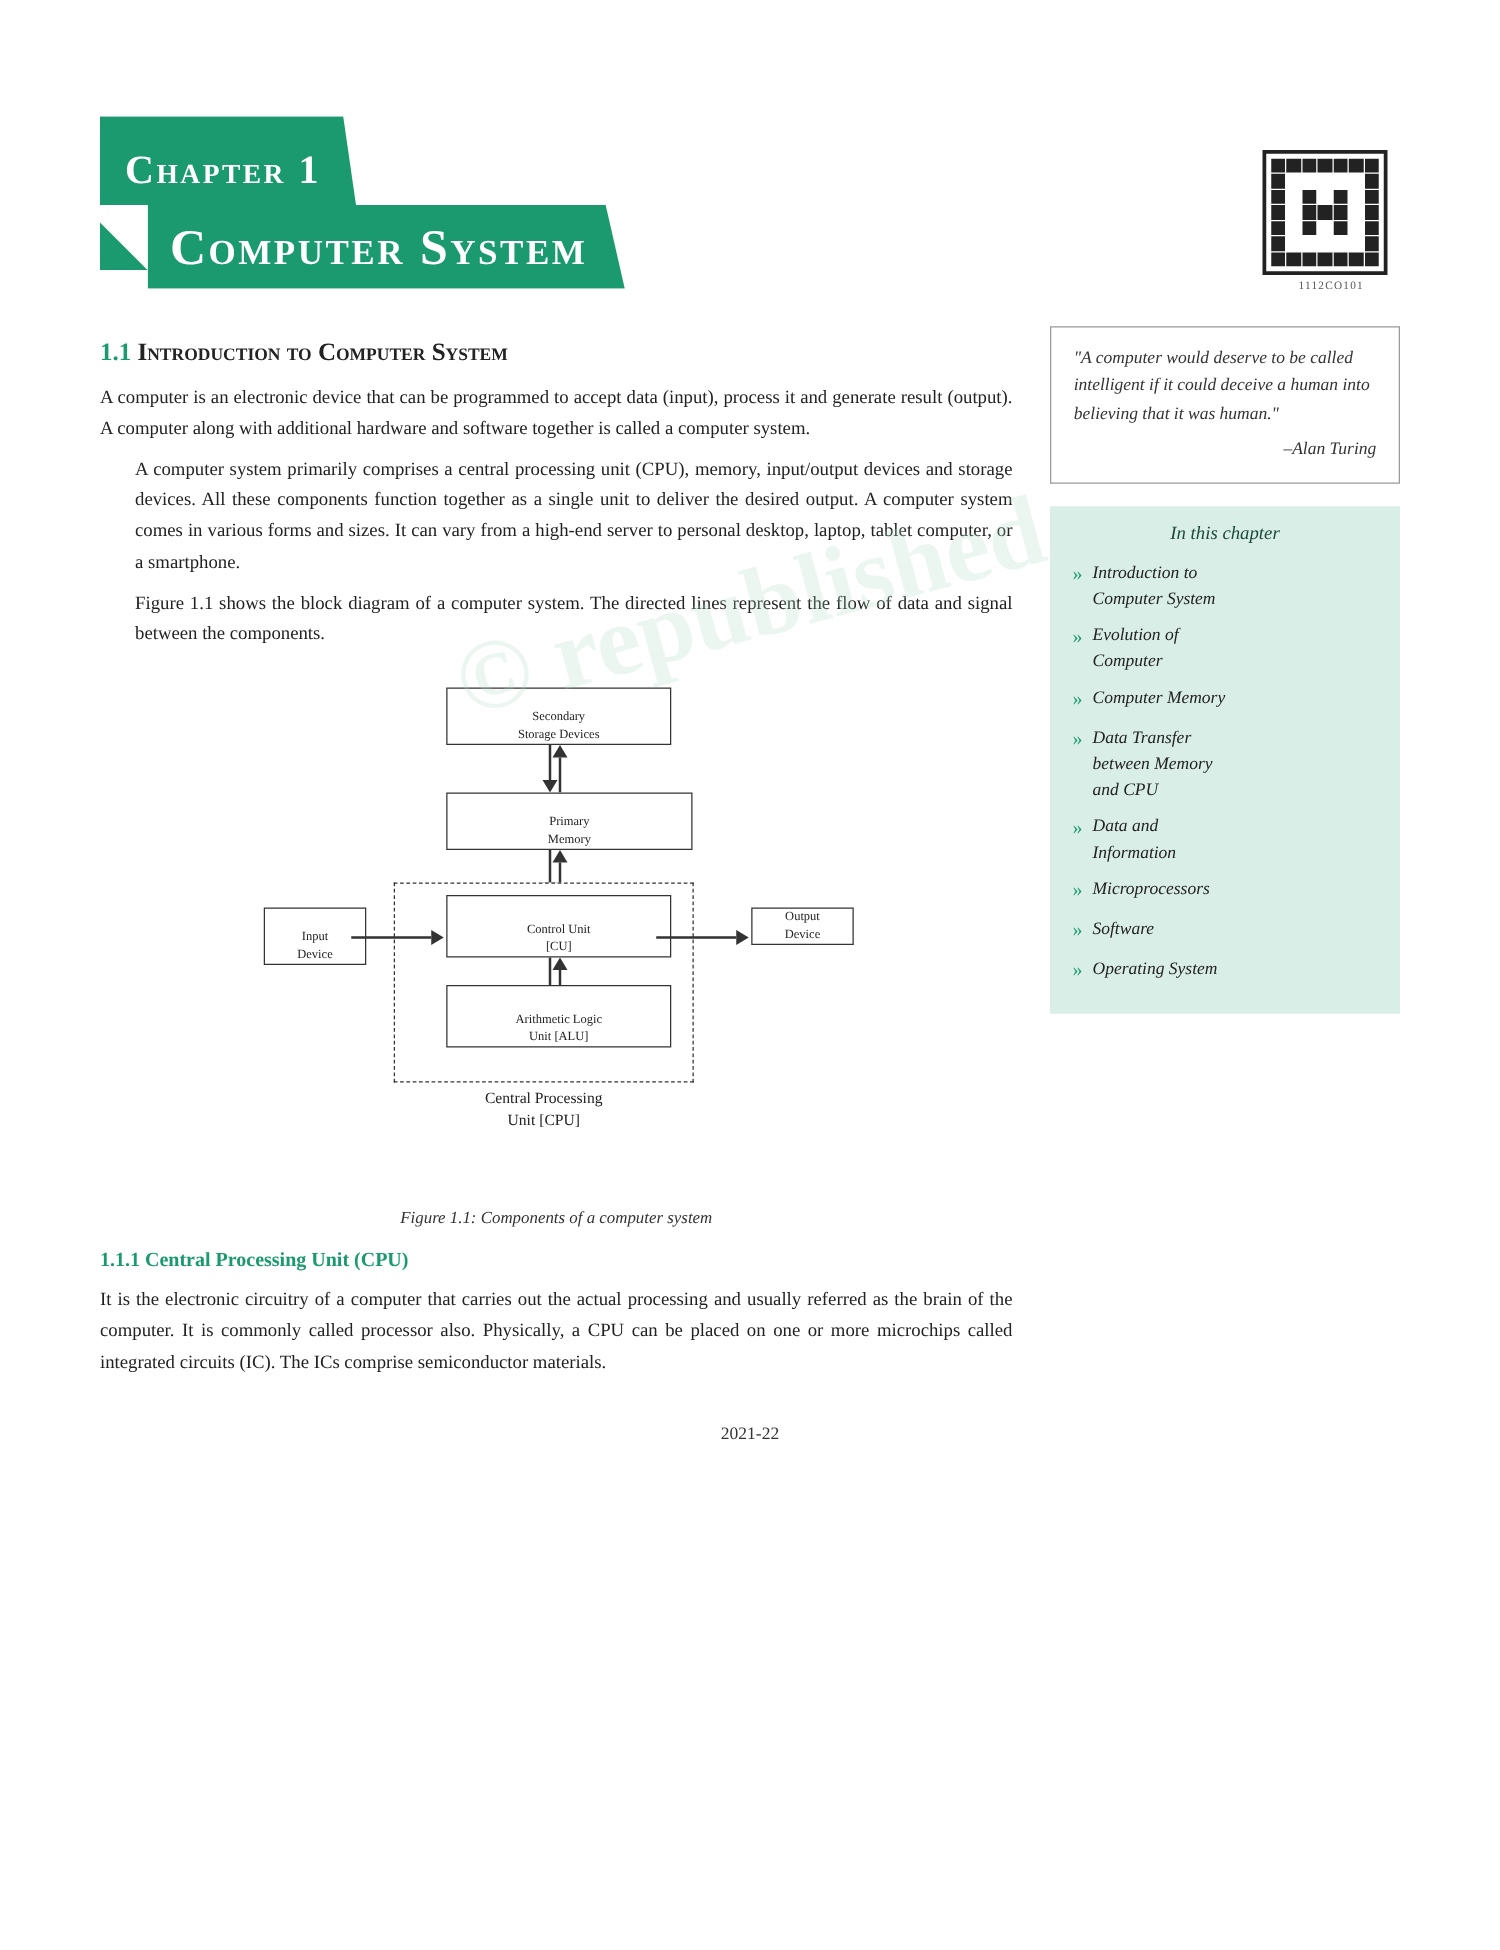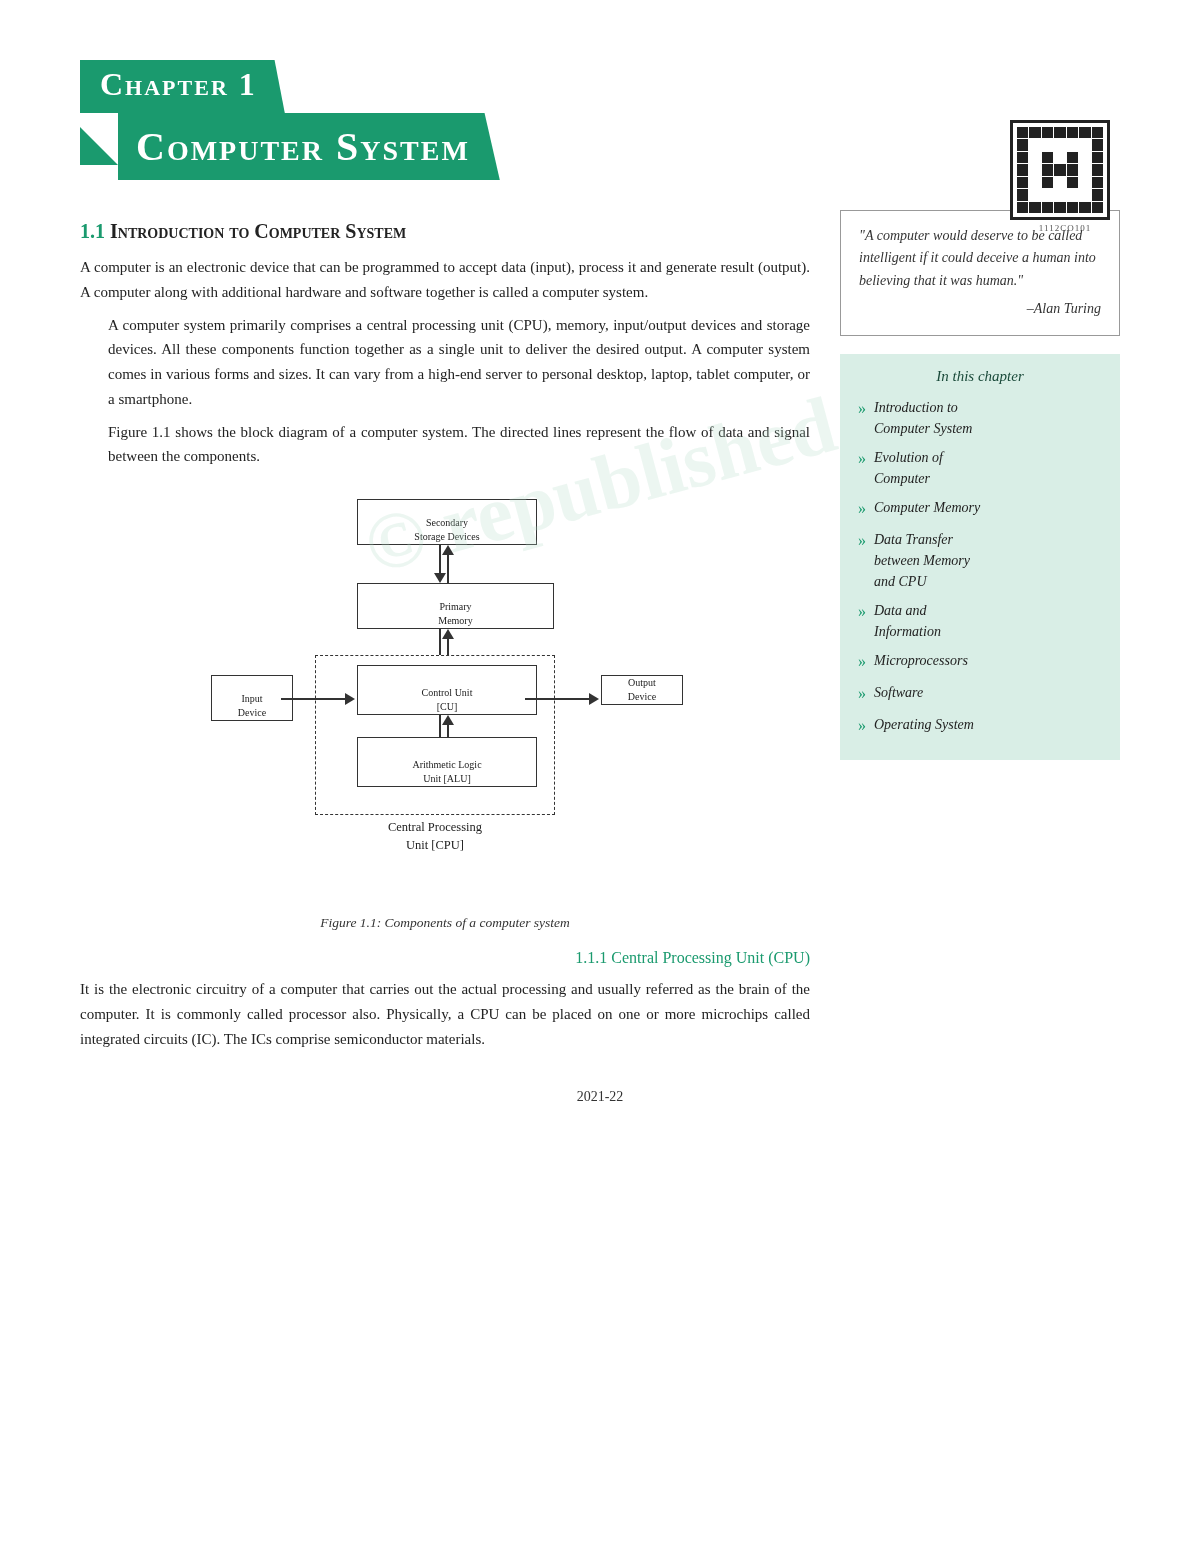--- a/index.html
+++ b/index.html
@@ -23,23 +23,24 @@
 
     
     .chapter-header {
       position: relative;
       margin: 60px 80px 0 80px;
     }
 
     .chapter-label-box {
       background: #1a9a6e;
       display: inline-block;
-      padding: 6px 28px 10px 20px;
+      padding: 24px 28px 10px 20px;
       position: relative;
       clip-path: polygon(0 0, 95% 0, 100% 100%, 0 100%);
+      margin-top: 33px;
     }
 
     .chapter-label-box .chapter-text {
       color: #fff;
       font-size: 32px;
       font-weight: bold;
       font-family: 'Times New Roman', serif;
       letter-spacing: 2px;
       font-variant: small-caps;
     }
@@ -134,25 +135,24 @@
       font-size: 20px;
       font-weight: bold;
       font-variant: small-caps;
       color: #222;
       margin-bottom: 12px;
       margin-top: 10px;
     }
 
     .subsection-heading {
       font-size: 16px;
-      font-weight: normal;
+      font-weight: bold;
       color: #1a9a6e;
       margin-top: 18px;
       margin-bottom: 10px;
-      text-align: right;
     }
 
     .body-text {
       text-align: justify;
       line-height: 1.65;
       font-size: 15px;
       margin-bottom: 8px;
     }
 
     .body-text .indent {

